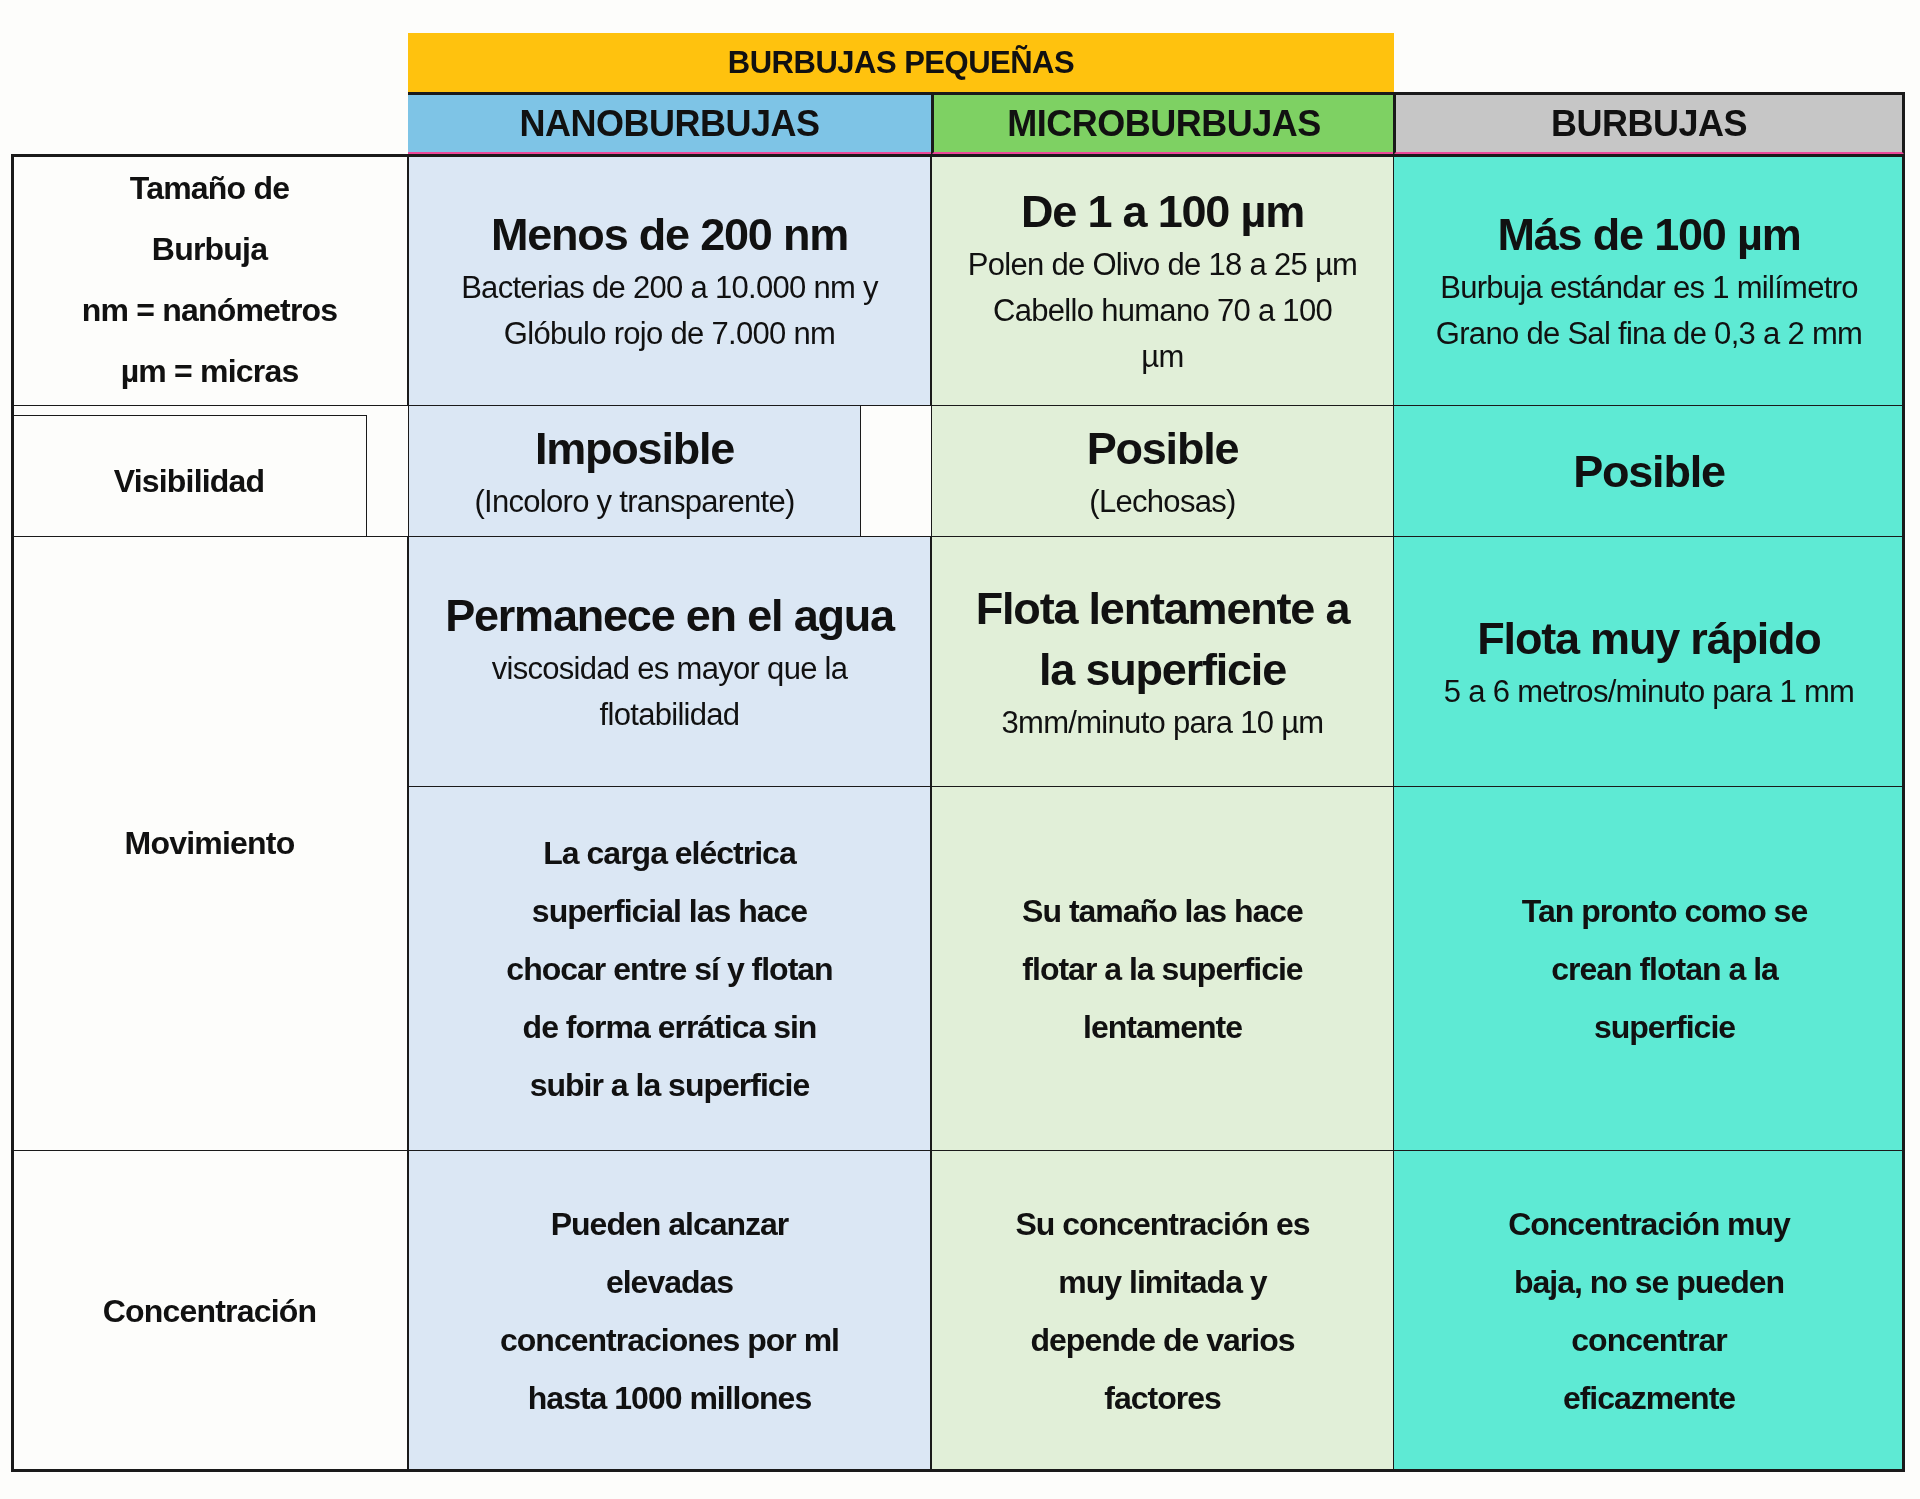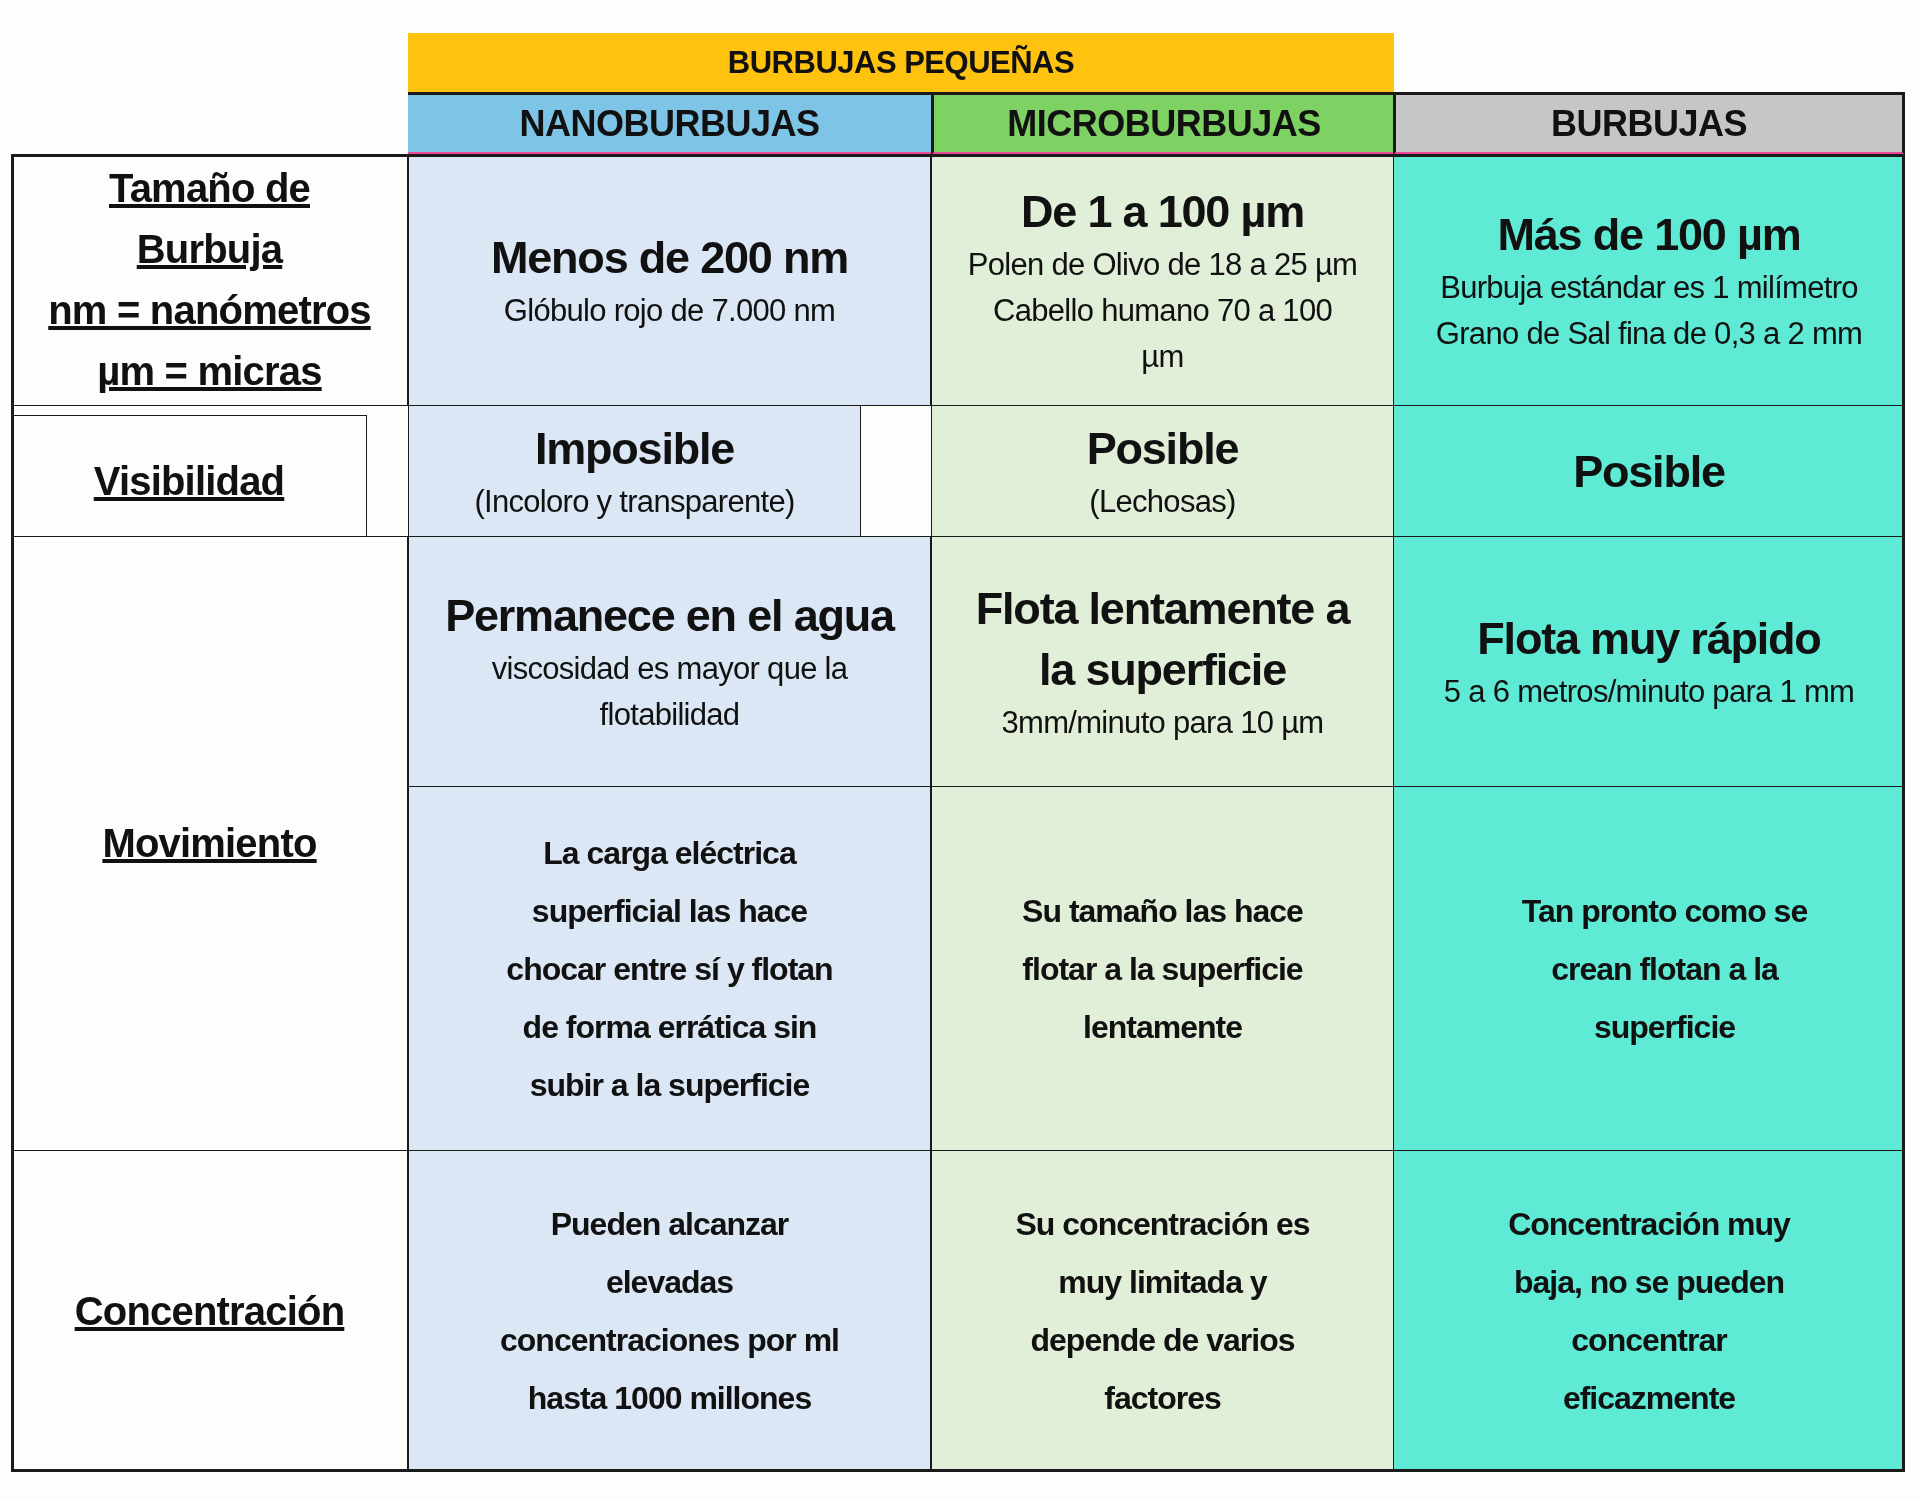--- a/index.html
+++ b/index.html
@@ -22,21 +22,21 @@
     border-top:3px solid #1a1a1a; border-bottom:3px solid #ec4899;
   }
   .col-header.nano { left:408px; width:523px; }
   .col-header.micro { left:931px; width:463px; border-left:3px solid #1a1a1a; }
   .col-header.big { left:1393px; width:512px; border-left:3px solid #1a1a1a; border-right:3px solid #1a1a1a; }
   .cell {
     display:flex; flex-direction:column; align-items:center; justify-content:center;
     text-align:center; border:1.5px solid #1a1a1a; padding:6px 10px;
   }
   .label {
-    font-weight:bold; font-size:40px; line-height:61px; letter-spacing:-0.8px;text-decoration:underline;
+    font-weight:bold; font-size:32px; line-height:61px; letter-spacing:-0.8px;
   }
   .title {
     font-weight:bold; font-size:32px; line-height:58px; letter-spacing:-1px;
   }
   .title-lg {
     font-weight:bold; font-size:45px; line-height:61px; letter-spacing:-1.2px;
   }
   .sub {
     font-size:31px; line-height:46px; letter-spacing:-0.7px;
   }
@@ -59,20 +59,21 @@
 <div class="abs col-header big" style="background:#C6C6C6;">BURBUJAS</div>
 
 <div class="abs cell label-bg" style="left:11px; top:154px; width:397px; height:252px;">
   <div class="label">Tamaño de</div>
   <div class="label">Burbuja</div>
   <div class="label">nm = nanómetros</div>
   <div class="label">µm = micras</div>
 </div>
 <div class="abs cell nano-bg" style="left:408px; top:154px; width:523px; height:252px;">
   <div class="title-lg">Menos de 200 nm</div>
+  <div class="sub">Bacterias de 200 a 10.000 nm y</div>
   <div class="sub">Glóbulo rojo de 7.000 nm</div>
 </div>
 <div class="abs cell micro-bg" style="left:931px; top:154px; width:463px; height:252px;">
   <div class="title-lg">De 1 a 100 µm</div>
   <div class="sub">Polen de Olivo de 18 a 25 µm</div>
   <div class="sub">Cabello humano 70 a 100</div>
   <div class="sub">µm</div>
 </div>
 <div class="abs cell big-bg" style="left:1393px; top:154px; width:512px; height:252px;">
   <div class="title-lg">Más de 100 µm</div>

